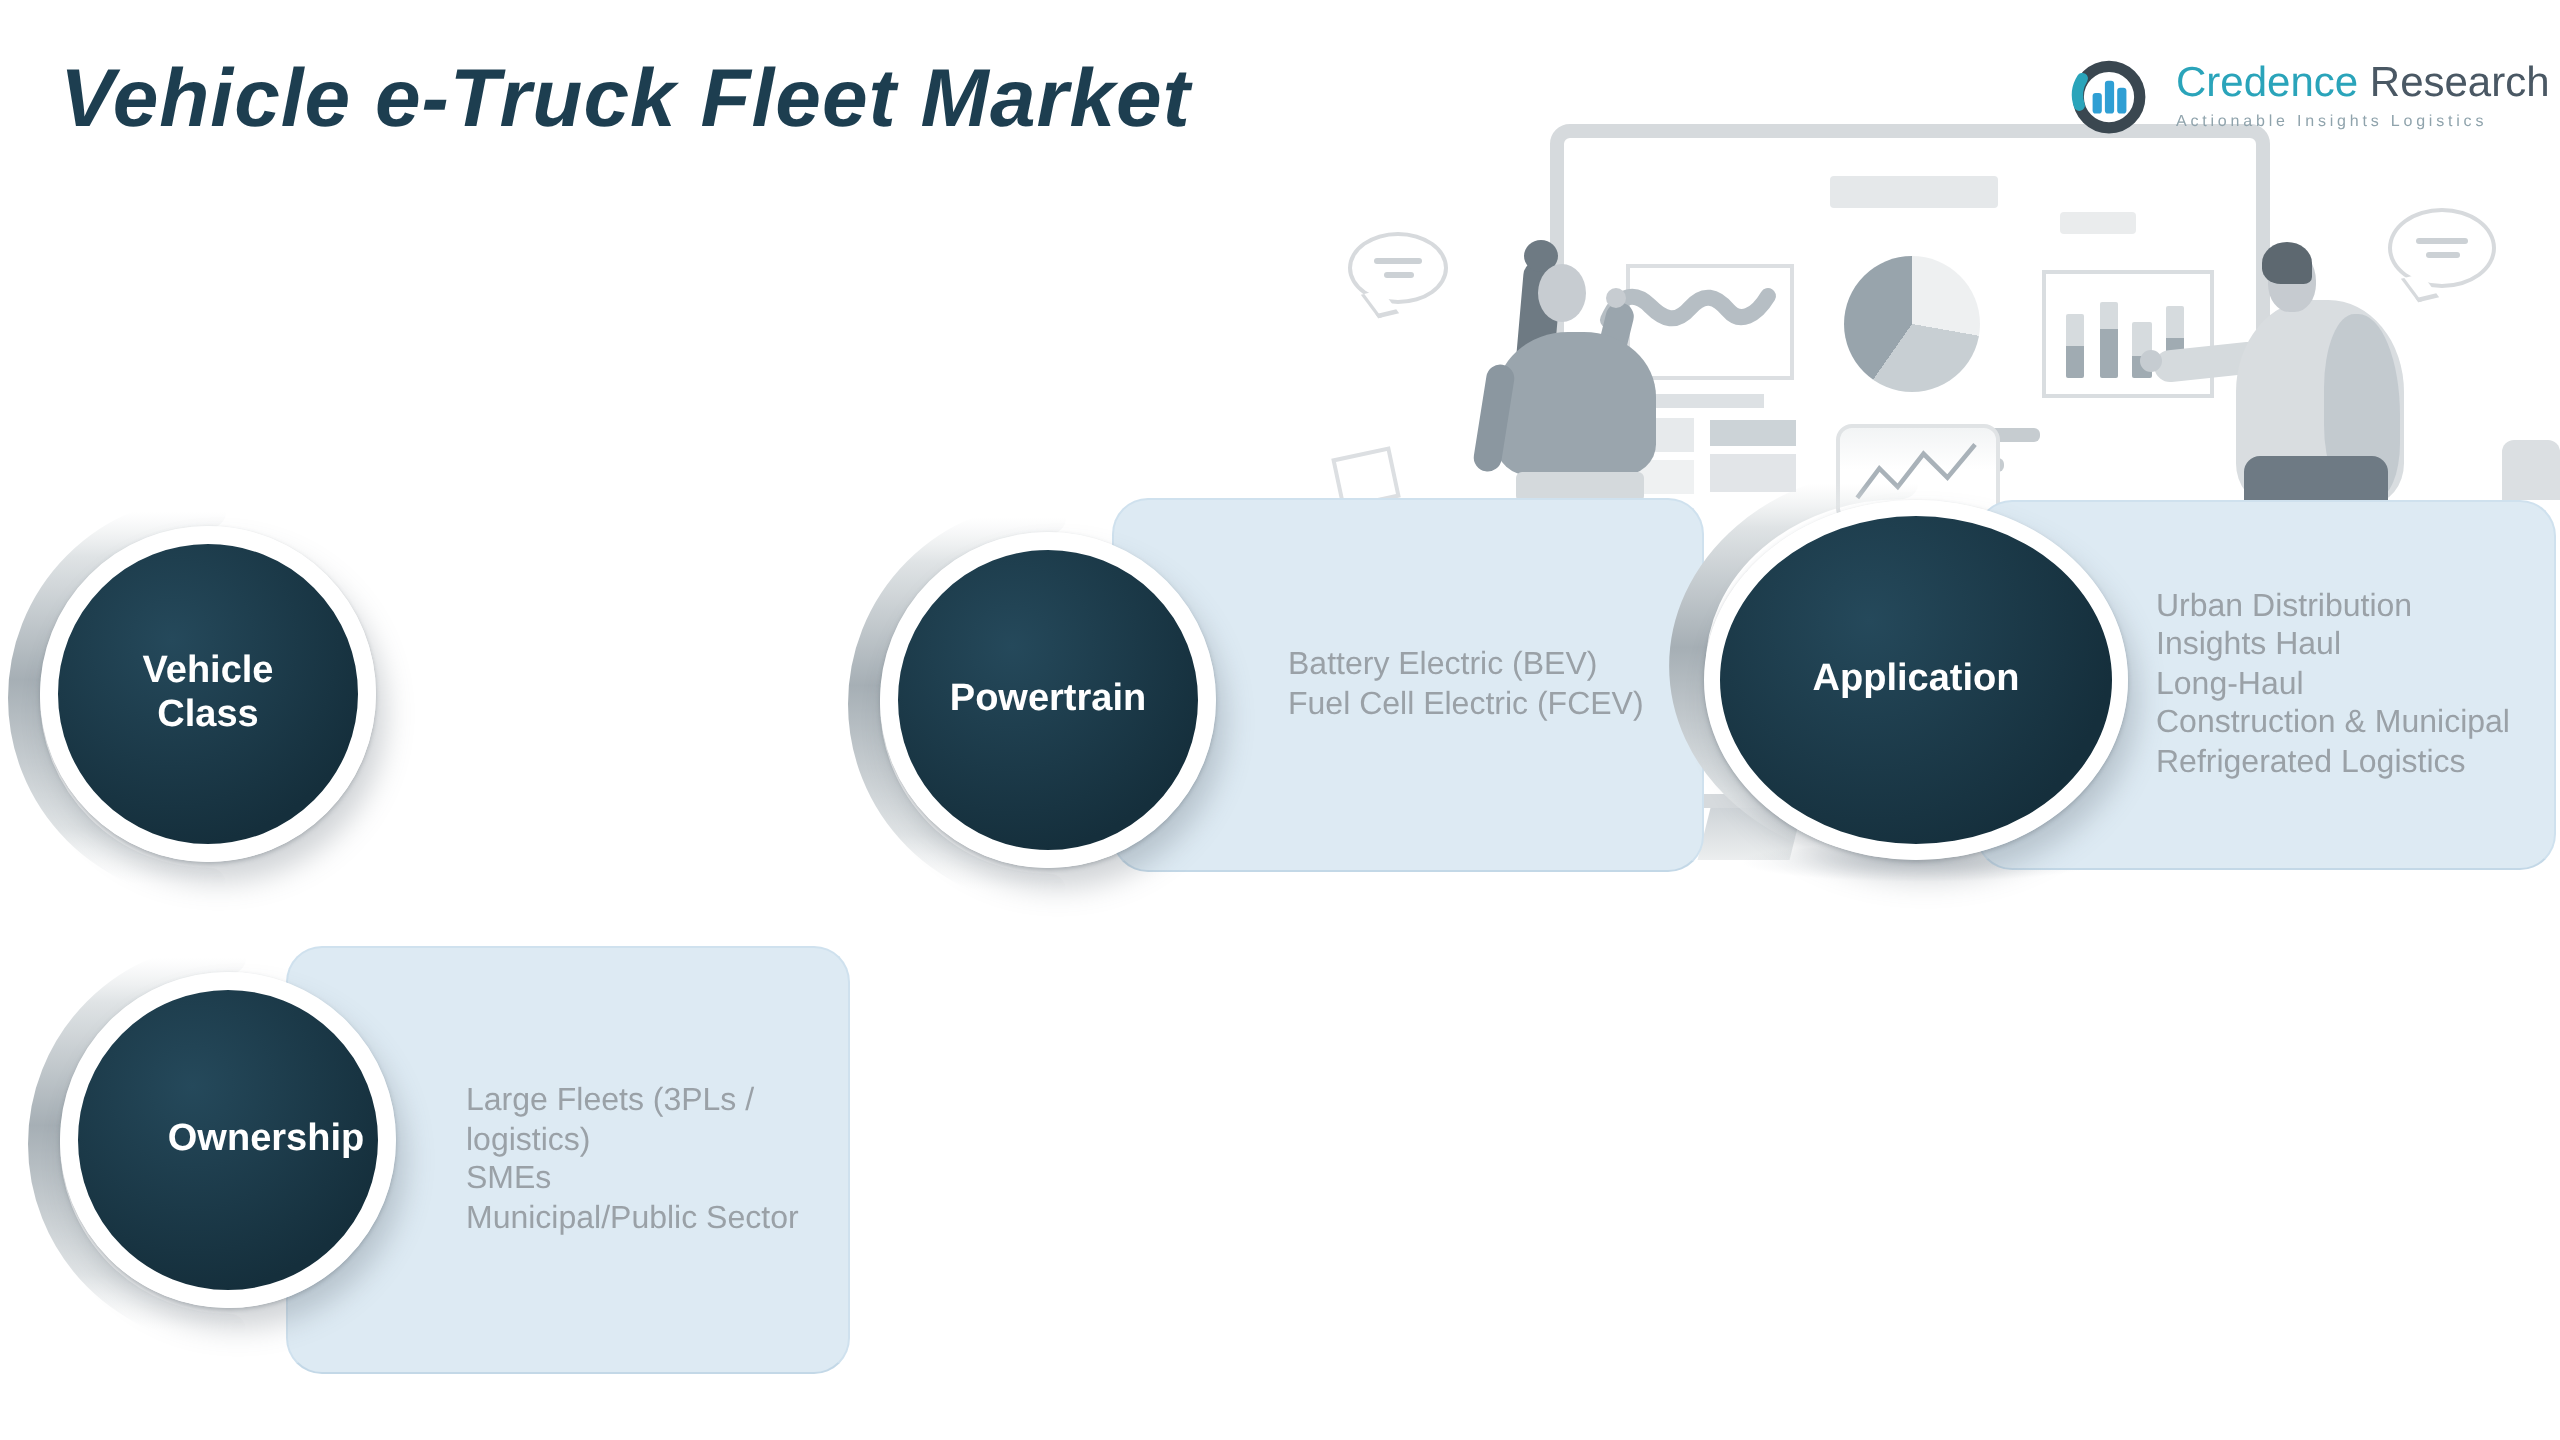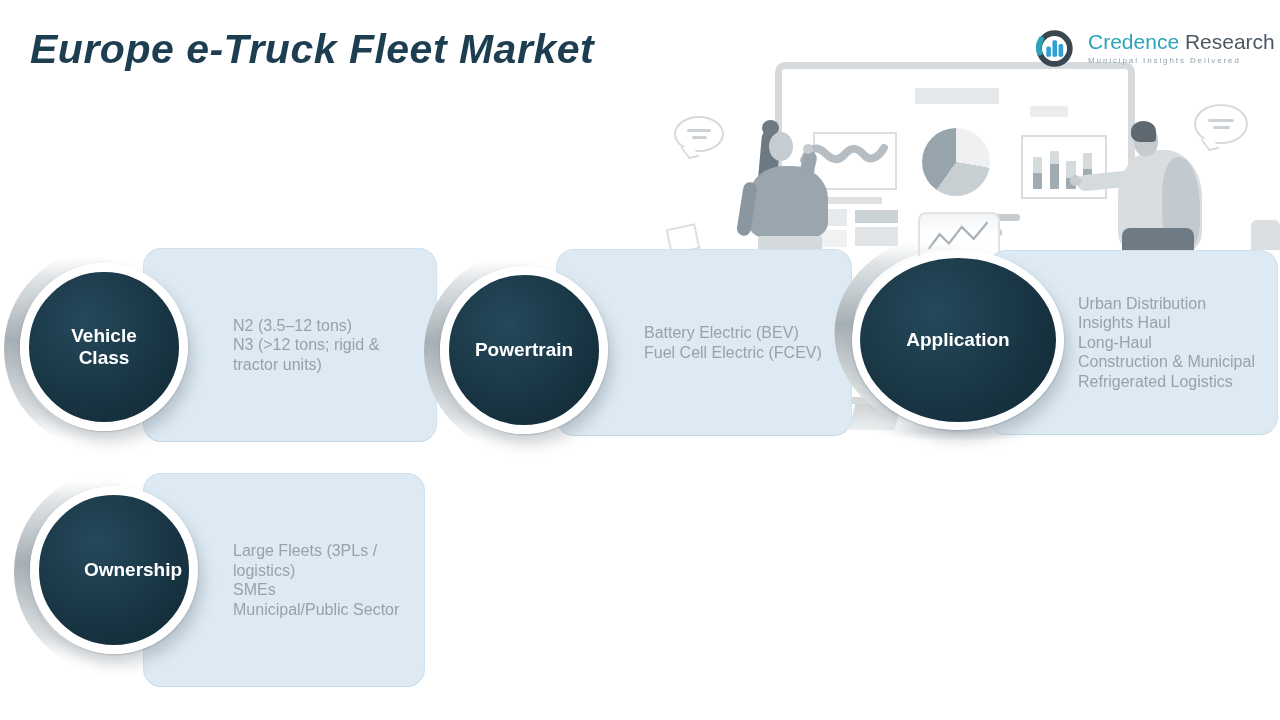--- a/index.html
+++ b/index.html
@@ -108,33 +108,33 @@
   .circ-pt {left:440px;top:266px;width:168px;height:168px;justify-content:center;}
   .circ-app{left:852px;top:250px;width:212px;height:180px;border-width:8px;}
   .circ-own{left:30px; top:486px;width:168px;height:168px;justify-content:flex-end;}
   .bubble-label{width:112px;}
 </style>
 </head>
 <body>
 
 <div class="slide">
 
-  <h1 class="title">Europe e-Truck Fleet Market</h1>
+  <h1 class="title">Vehicle e-Truck Fleet Market</h1>
 
   <div class="logo">
     <svg class="logo-icon" viewBox="0 0 40 40">
       <circle cx="20" cy="21" r="15" fill="#ffffff" stroke="#3a4750" stroke-width="5.5"></circle>
       <path d="M5.5,25 A15,15 0 0 1 7,12" stroke="#2aa4ba" stroke-width="5.5" fill="none" stroke-linecap="round"></path>
       <rect x="12" y="19" width="4.5" height="10" rx="1.5" fill="#2f9fd4"></rect>
       <rect x="18" y="13" width="4.5" height="16" rx="1.5" fill="#2f9fd4"></rect>
       <rect x="24" y="16.5" width="4.5" height="12.5" rx="1.5" fill="#2f9fd4"></rect>
     </svg>
     <div>
       <div class="logo-name"><span>Credence</span> <span class="sec">Research</span></div>
-      <div class="logo-tagline">Municipal Insights Delivered</div>
+      <div class="logo-tagline">Actionable Insights Logistics</div>
     </div>
   </div>
 
   <div class="illo">
     <div class="whiteboard"></div>
     <div class="wb-bar1"></div>
     <div class="wb-bar2"></div>
     <div class="wb-bar3"></div>
 
     <div class="lc-frame"></div>
@@ -192,26 +192,20 @@
       <div class="m-arm"></div>
       <div class="m-hand"></div>
       <div class="m-body"></div>
       <div class="m-shade"></div>
       <div class="m-pants"></div>
       <div class="m-head"></div>
       <div class="m-hair"></div>
     </div>
   </div>
 
-  <div class="card card-vc">
-    <div class="card-text">
-      <div>N2 (3.5–12 tons)</div>
-      <div>N3 (&gt;12 tons; rigid &amp; tractor units)</div>
-    </div>
-  </div>
   <svg class="crescent cres-vc" viewBox="0 0 210 210" preserveAspectRatio="none">
     <defs>
       <linearGradient id="cresGrad" x1="0" y1="0" x2="0" y2="1">
         <stop offset="0%" stop-color="#e8ebec" stop-opacity="0"></stop>
         <stop offset="12%" stop-color="#dfe3e5"></stop>
         <stop offset="45%" stop-color="#a6afb5"></stop>
         <stop offset="85%" stop-color="#dfe3e5"></stop>
         <stop offset="100%" stop-color="#eef0f1" stop-opacity="0"></stop>
       </linearGradient>
     </defs>

